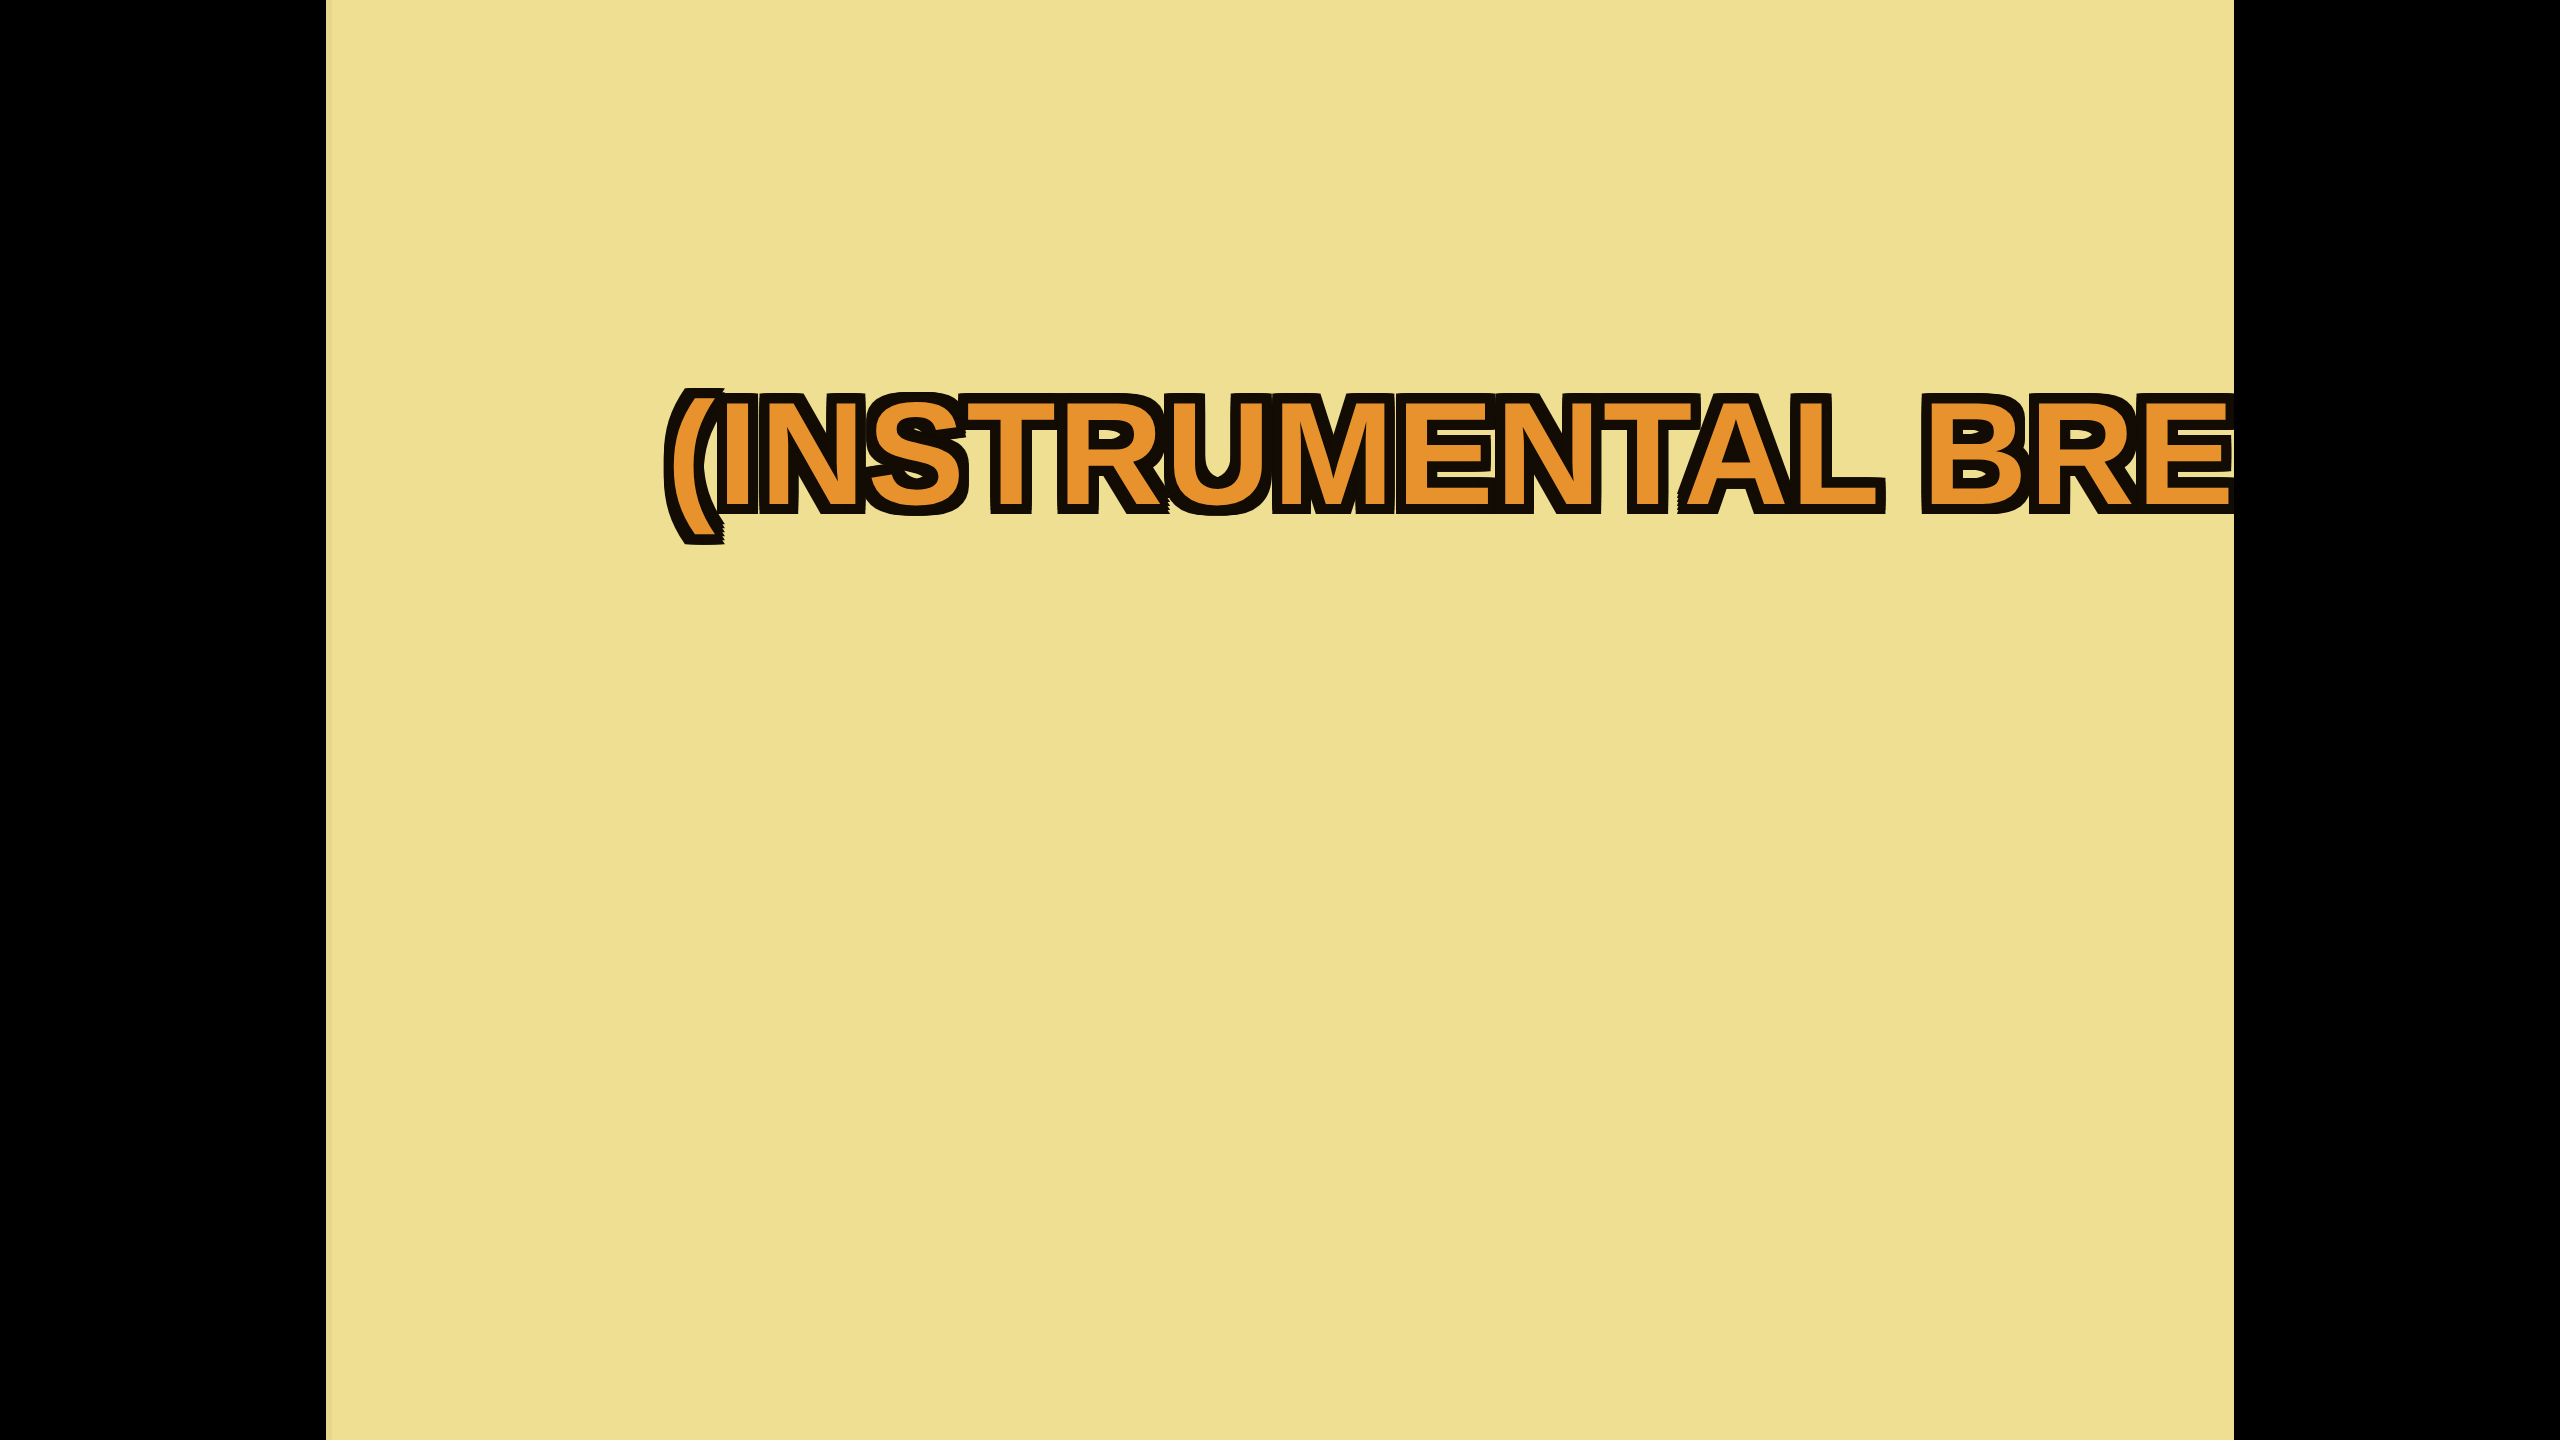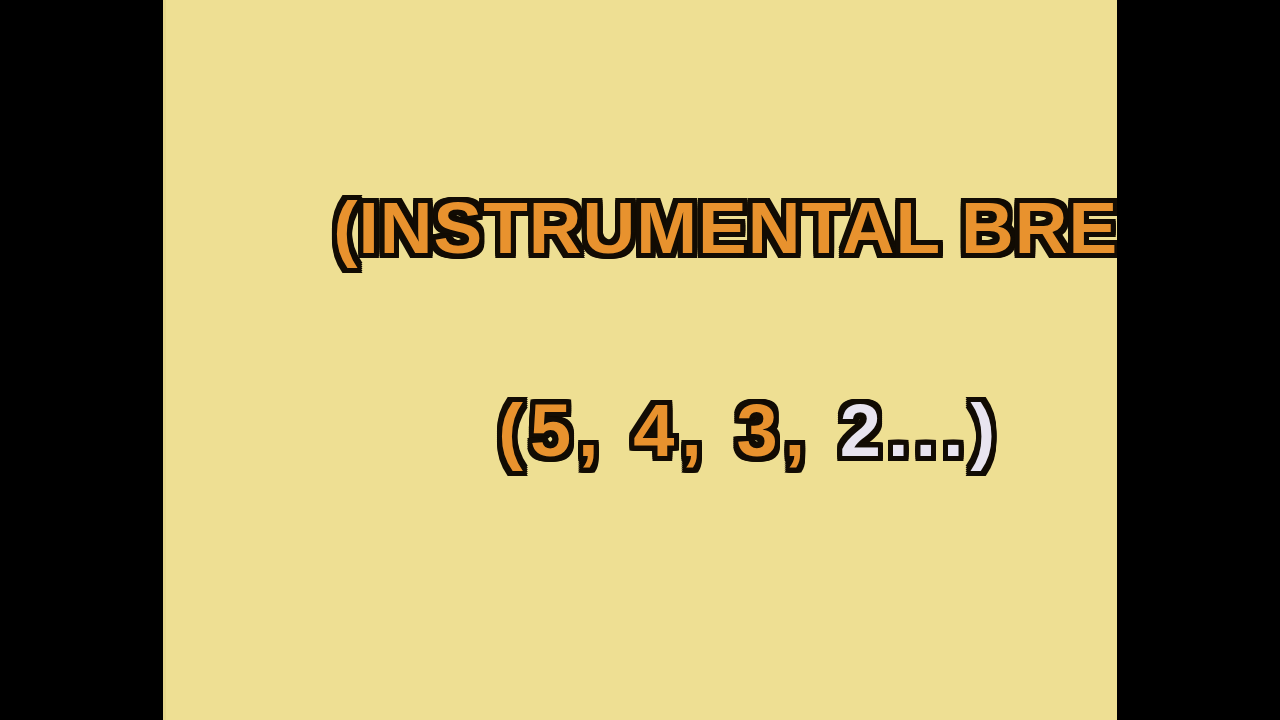--- a/index.html
+++ b/index.html
@@ -121,23 +121,20 @@
 
   <div class="video-content">
     <div class="edge-seam"></div>
 
     <div class="lyric-stack">
 
       <div class="lyric-line lyric-line-1">
         <span class="seg sung">(INSTRUMENTAL BREAK)</span>
       </div>
 
-      <div class="lyric-line lyric-line-2">
-        <span class="seg sung">(5, 4, 3, </span><span class="seg unsung">2...)</span>
-      </div>
 
     </div>
   </div>
 
   <div class="pillarbox left"></div>
   <div class="pillarbox right"></div>
 
 </div>
 
 </body></html>

